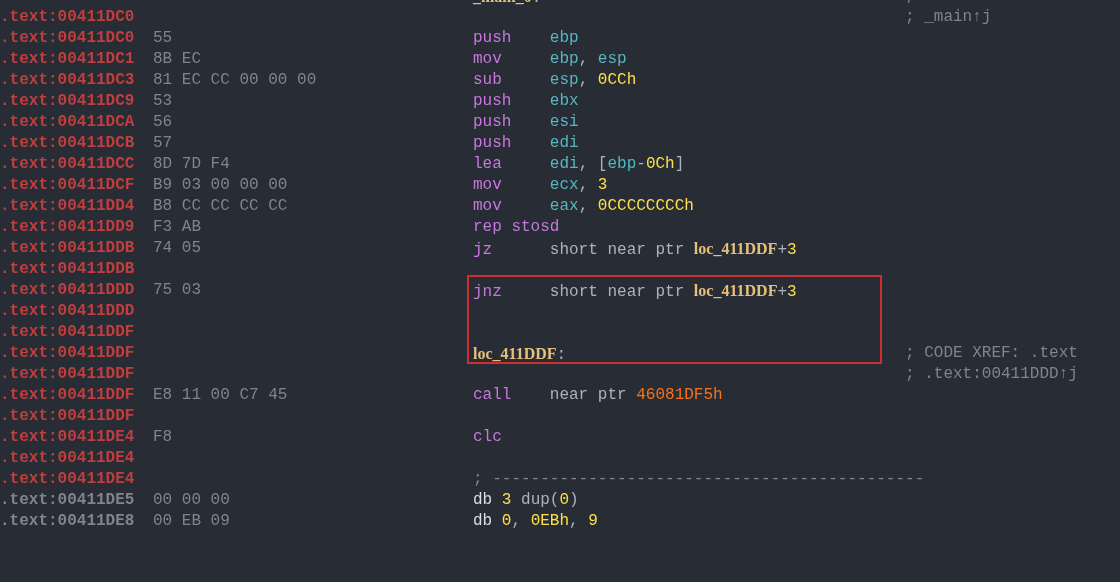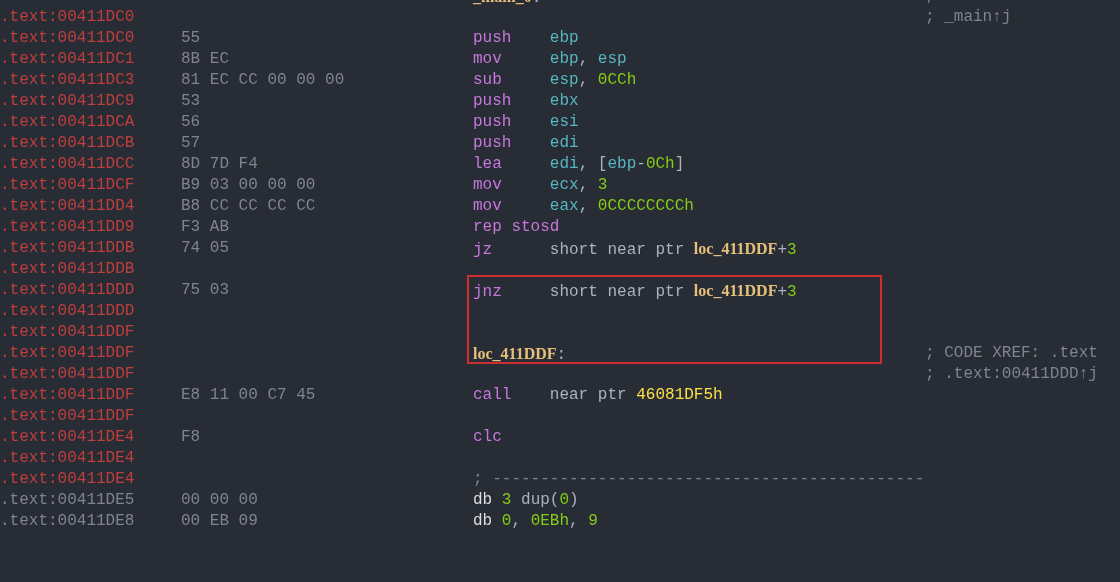--- a/index.html
+++ b/index.html
@@ -20,40 +20,40 @@
     position: relative;
   }
   .row {
     height: 21px;
     position: relative;
   }
   .addr-col {
     position: absolute;
     left: 0;
     color: #bf3e3e;
+    font-weight: bold;
   }
   .bytes-col {
     position: absolute;
     left: 153px;
     color: #7f848e;
-    margin-left: 28px;
   }
   .asm-col {
     position: absolute;
     left: 473px;
   }
   .comment-col {
     position: absolute;
-    left: 925px;
+    left: 905px;
     color: #7f848e;
   }
   .mn-blue { color: #c678dd; font-weight: normal; }
   .reg    { color: #56b6c2; }
-  .num    { color: #84cc16; }
-  .pink   { color: #fde047; }
+  .num    { color: #fde047; }
+  .pink   { color: #f97316; }
   .lbl    { color: #e5c07b; font-weight: bold; font-family: Liberation Serif, serif; }
   .grey   { color: #7f848e; }
   .white  { color: #dcdfe4; font-weight: normal; }
   .box {
     position: absolute;
     border: 2px solid #cc2f2f;
     left: 467px;
     top: 275px;
     width: 415px;
     height: 89px;

